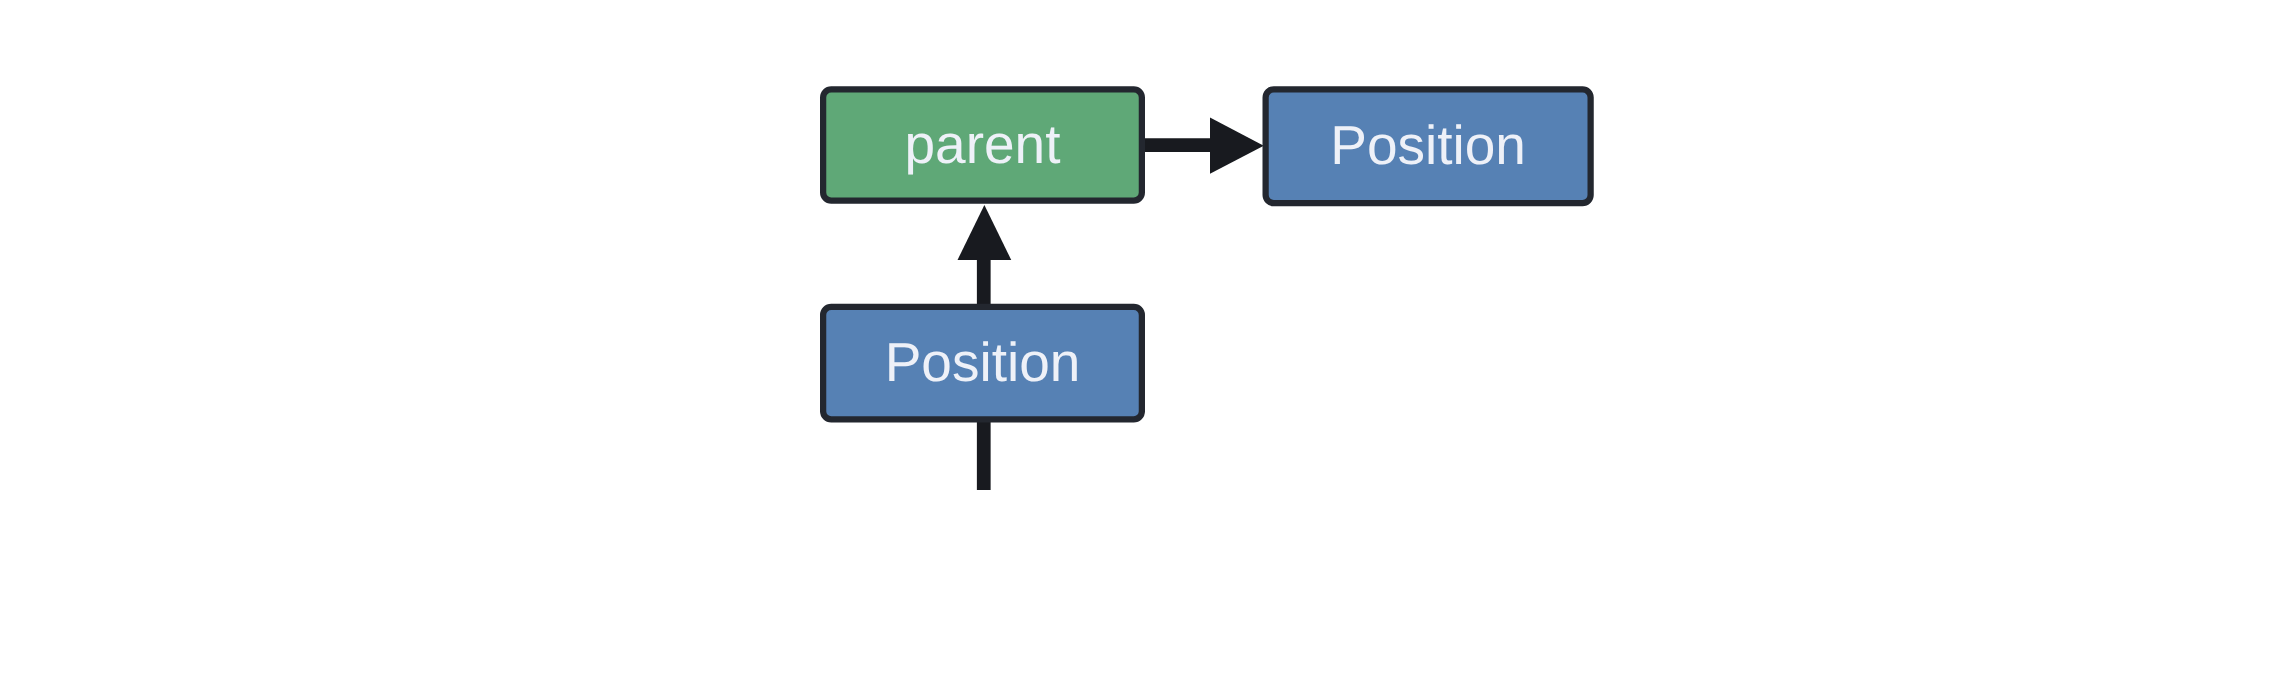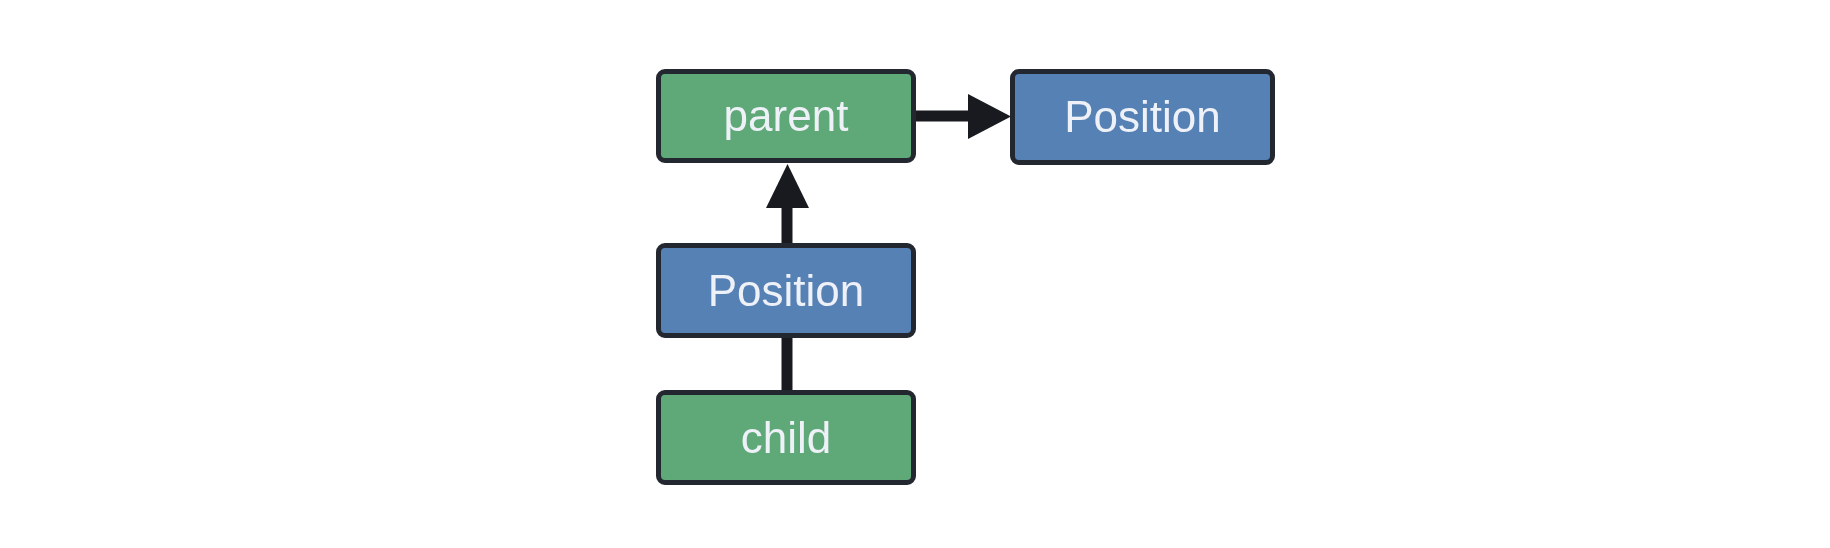--- a/index.html
+++ b/index.html
@@ -71,17 +71,14 @@
   </div>
 
   <div class="node relation" id="node-position">
     <span>Position</span>
   </div>
 
   <div class="node relation" id="node-childof">
     <span>Position</span>
   </div>
 
-  <div class="node entity" id="node-child">
-    <span>child</span>
-  </div>
 
 </div>
 
 </body></html>

